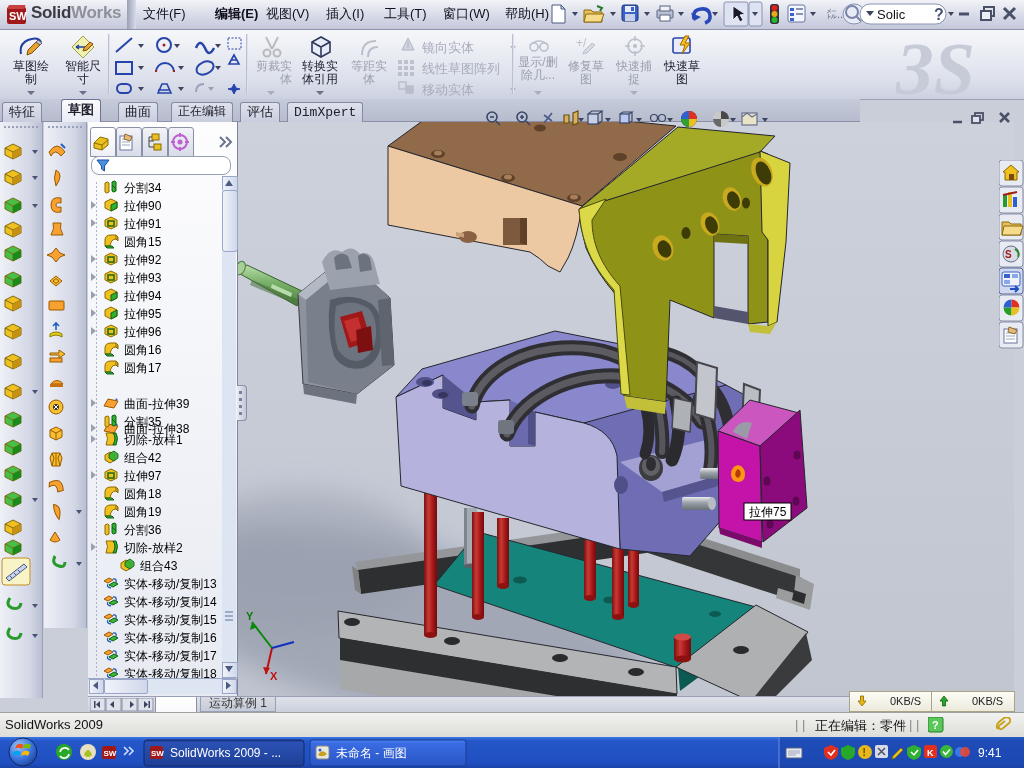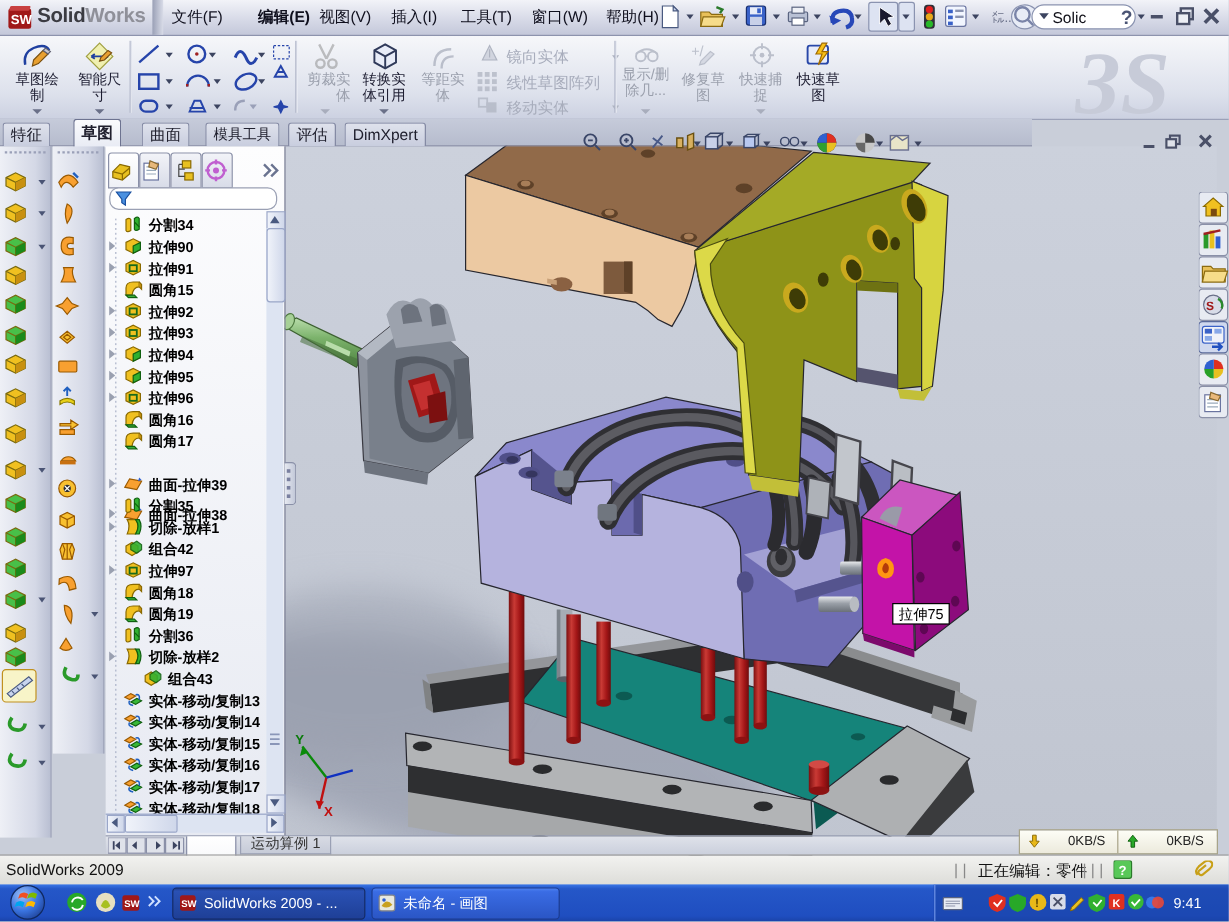--- a/index.html
+++ b/index.html
@@ -18,40 +18,40 @@
 #cmdbar{left:0;top:30px;width:1024px;height:69px;
  background:linear-gradient(#f6f7fa,#dde1ec 70%,#ccd1e1);border-bottom:1px solid #9ba1b8;}
 .bigbtn{position:absolute;top:2px;width:46px;height:64px;text-align:center;font-size:12px;color:#1c1c30;}
 .bigbtn .txt{position:absolute;top:28px;left:0;width:100%;line-height:13px;}
 .bigbtn.gray{color:#9ba0ad;}
 .dna{position:absolute;left:50%;margin-left:-4px;bottom:1px;width:0;height:0;
  border-left:4px solid transparent;border-right:4px solid transparent;border-top:4px solid #6a7088;}
 .gray .dna{border-top-color:#a8adbc;}
 .vsep{position:absolute;top:4px;width:2px;height:60px;background:linear-gradient(90deg,#aab0c4,#f0f2f8);}
 
-#tabrow{left:0;top:99px;width:860px;height:23px;background:linear-gradient(#c6cbda,#b6bccd);border-bottom:1px solid #8a90a8;box-sizing:border-box;}
+#tabrow{left:0;top:99px;width:860px;height:23px;background:linear-gradient(#c6cbda,#b6bccd);border-bottom:1px solid #8a90a8;box-sizing:border-box;font-family:Liberation Mono, monospace;}
 .tab{position:absolute;top:3px;height:19px;padding:0 6px;line-height:19px;font-size:13px;color:#20202e;white-space:nowrap;
  background:linear-gradient(#dfe2ec,#c8cdde);border:1px solid #848aa4;border-bottom:none;
  border-radius:3px 3px 0 0;}
 .tab.active{top:0;height:23px;line-height:22px;background:linear-gradient(#fafbfd,#e8ebf4);
  border-color:#6d7390;font-weight:bold;}
 
 #ltb{left:0;top:122px;width:88px;height:576px;}
 .tbcol{position:absolute;top:0;width:42px;height:100%;
  background:linear-gradient(90deg,#eef0f6,#d4d8e6 70%,#b9bfd2);border-right:1px solid #9aa0b6;}
 
 #tree{left:88px;top:122px;width:149px;height:575px;background:linear-gradient(#fdfdfe,#e7eaf2);
  border-right:1px solid #808399;}
 .ttab{position:absolute;top:5px;height:28px;width:24px;background:linear-gradient(#f2f3f8,#d8dce8);
  border:1px solid #8a90a8;border-radius:3px 3px 0 0;}
 .ttab.on{background:linear-gradient(#ffffff,#eef0f6);}
 #filter{position:absolute;left:3px;top:34px;width:138px;height:17px;background:#fff;
  border:1px solid #9aa0b4;border-radius:8px;}
 .trow{position:absolute;left:0;height:18px;width:148px;font-size:12px;color:#000;white-space:nowrap;}
-.trow .lbl{position:absolute;left:36px;top:2px;font-weight:bold;}
+.trow .lbl{position:absolute;left:36px;top:2px;}
 .trow .ticon{position:absolute;left:15px;top:1px;width:16px;height:16px;}
 .trow .ar{position:absolute;left:3px;top:5px;width:0;height:0;border-top:4px solid transparent;
  border-bottom:4px solid transparent;border-left:5px solid #9aa0b0;}
 
 .sb{background:linear-gradient(90deg,#f0f3fa,#cfd7ea);border:1px solid #9aa6c8;}
 
 #vbtabs{left:88px;top:696px;width:926px;height:16px;background:linear-gradient(#dfe2ea,#c9cedb);
  border-top:1px solid #9aa0b4;}
 #statusbar{left:0;top:712px;width:1024px;height:25px;background:linear-gradient(#f2f2f0,#dcdcd8);
  border-top:1px solid #a0a0a0;font-size:13px;color:#111;}
@@ -530,21 +530,21 @@
         </svg>
   </div>
   <svg class="abs" style="left:896px;top:0px" width="128" height="70" viewBox="0 0 128 70">
     <text x="0" y="64" font-size="74" font-style="italic" font-weight="bold" fill="#c7cbd8" font-family="Liberation Serif">ЗS</text>
   </svg>
  </div>
  <div id="tabrow" class="abs">
   <div class="tab" style="left:2px;">特征</div>
   <div class="tab active" style="left:61px;">草图</div>
   <div class="tab" style="left:118px;">曲面</div>
-  <div class="tab" style="left:171px;font-size:12px;">模具工具</div>
+  <div class="tab" style="left:171px;font-size:12px;">正在编辑</div>
   <div class="tab" style="left:240px;">评估</div>
   <div class="tab" style="left:287px;">DimXpert</div>
  </div>
  <div id="ltb" class="abs">
   <div class="tbcol" style="left:0;">
         <svg class="abs" style="left:0;top:2px" width="42" height="570" viewBox="0 0 42 570">
           <path d="M4,3 h34" stroke="#9aa0b8" stroke-width="2" stroke-dasharray="2,2"></path>
           <g transform="translate(3,18)">
             <path d="M2,6 L10,2 L18,6 L18,13 L10,17 L2,13 Z" fill="#f0c020" stroke="#7a6a10" stroke-width="1"></path>
             <path d="M2,6 L10,10 L18,6 M10,10 L10,17" fill="none" stroke="#7a6a10"></path>

